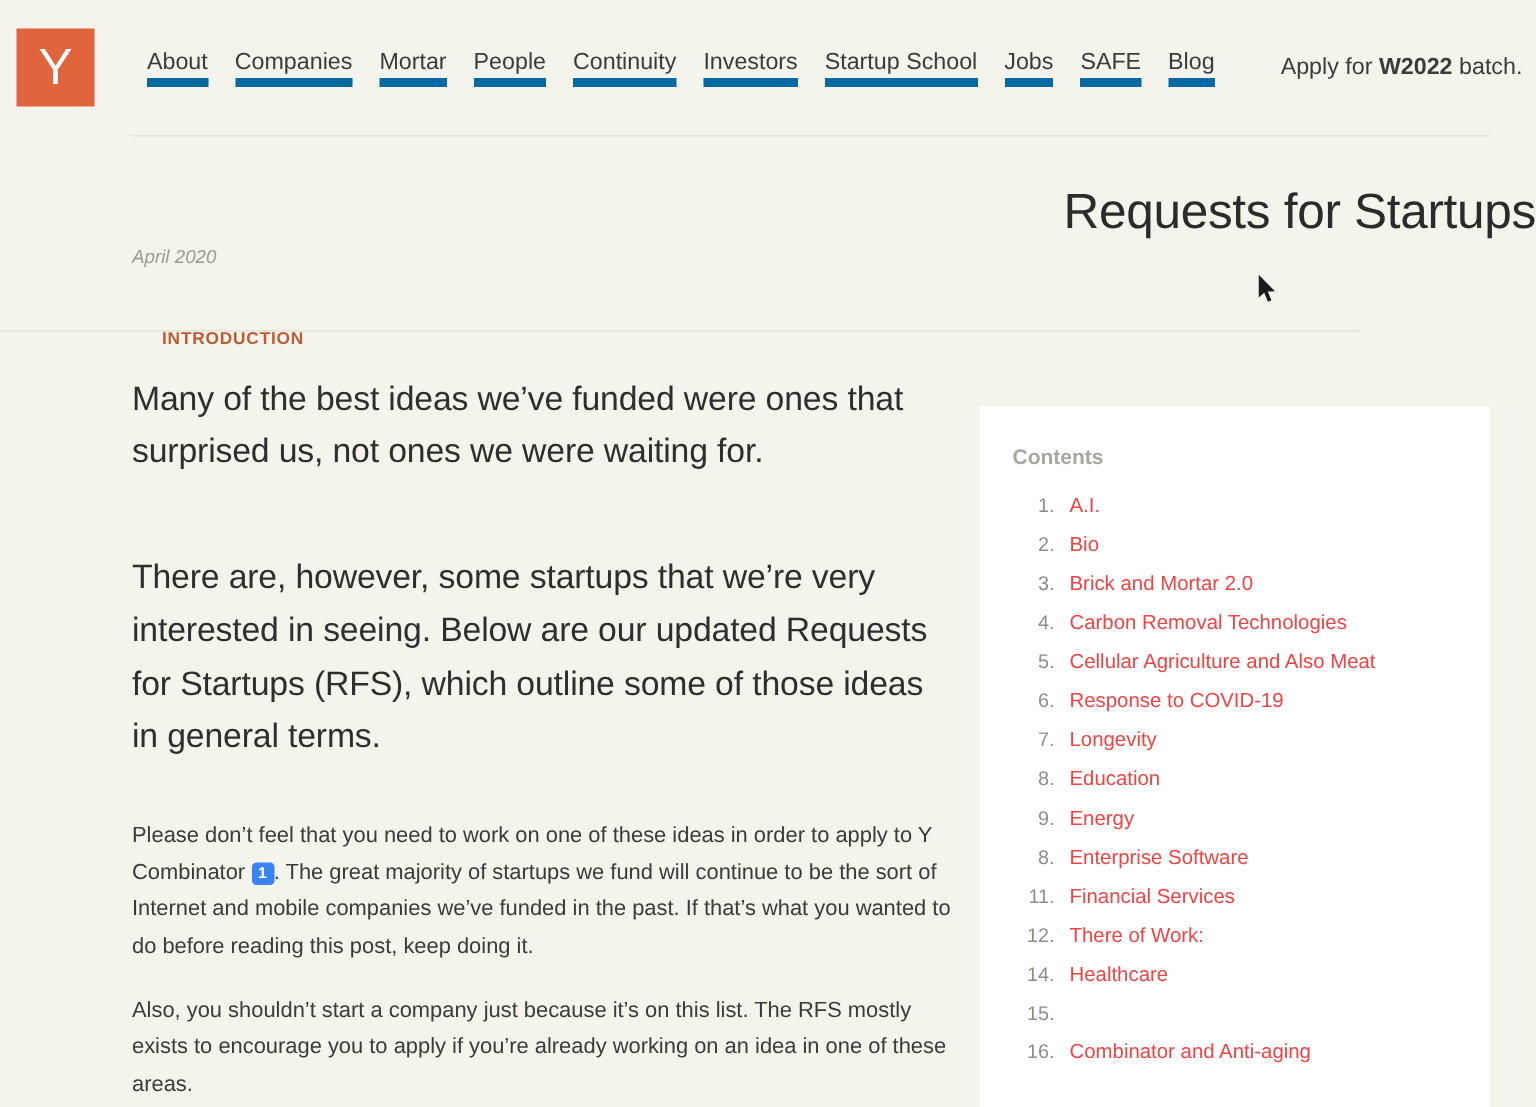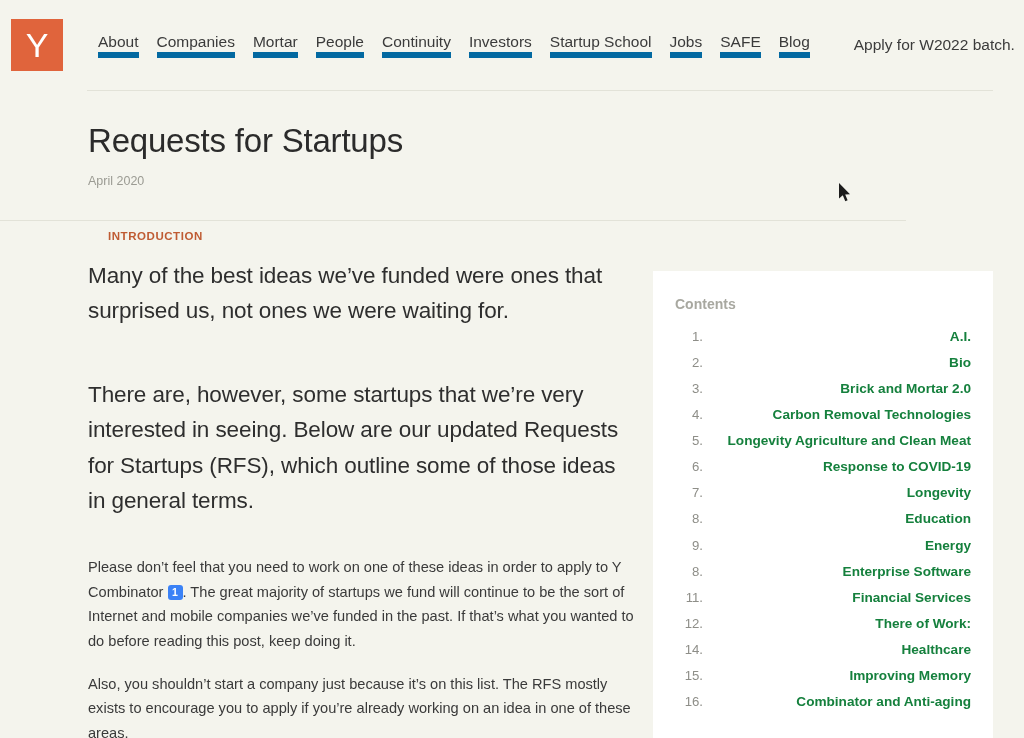--- a/index.html
+++ b/index.html
@@ -63,21 +63,21 @@
     align-items: center;
     margin-left: 44px;
     gap: 16px;
   }
 
   #apply-text {
     font-size: 15.5px;
     color: #3b3b3b;
     white-space: nowrap;
   }
-  #apply-text b { font-weight: 400; text-align: right; }
+  #apply-text b { font-weight: 700; text-align: right; }
 
   
   #header-divider {
     position: absolute;
     left: 87px;
     right: 31px;
     top: 90px;
     height: 1px;
     background: #e2e2d8;
   }
@@ -87,26 +87,28 @@
     padding: 31px 0 0 88px;
     position: relative;
   }
 
   #page-title {
     font-size: 33px;
     font-weight: 400;
     color: #2b2b2b;
     letter-spacing: -0.2px;
     line-height: 1.2;
+    text-align: right;
   }
 
   #page-date {
     font-size: 12.5px;
     color: #9b9b93;
-    margin-top: 13px;
+    margin-top: 3px;
+    font-style: italic;
   }
 
   #title-divider {
     position: absolute;
     left: 0px;
     width: 906px;
     top: 130px;
     height: 1px;
     background: #e2e2d8;
   }
@@ -199,24 +201,23 @@
     color: #8e8e88;
     font-weight: 400;
     width: 28px;
     flex: 0 0 28px;
     text-align: right;
     margin-right: 10px;
     font-size: 13.2px;
   }
 
   .contents-label {
-    color: #15803d;
-    font-weight: 700;
+    color: #ef4444;
+    font-weight: 400;
     flex: 1 1 auto;
-    text-align: right;
   }
 
   
   #mouse-cursor {
     position: absolute;
     left: 839px;
     top: 183px;
     width: 13px;
     height: 19px;
     pointer-events: none;
@@ -282,21 +283,21 @@
     <li class="contents-item">
       <span class="contents-num">3.</span>
       <span class="contents-label">Brick and Mortar 2.0</span>
     </li>
     <li class="contents-item">
       <span class="contents-num">4.</span>
       <span class="contents-label">Carbon Removal Technologies</span>
     </li>
     <li class="contents-item">
       <span class="contents-num">5.</span>
-      <span class="contents-label">Longevity Agriculture and Clean Meat</span>
+      <span class="contents-label">Cellular Agriculture and Also Meat</span>
     </li>
     <li class="contents-item">
       <span class="contents-num">6.</span>
       <span class="contents-label">Response to COVID-19</span>
     </li>
     <li class="contents-item">
       <span class="contents-num">7.</span>
       <span class="contents-label">Longevity</span>
     </li>
     <li class="contents-item">
@@ -318,21 +319,20 @@
     <li class="contents-item">
       <span class="contents-num">12.</span>
       <span class="contents-label">There of Work:</span>
     </li>
     <li class="contents-item">
       <span class="contents-num">14.</span>
       <span class="contents-label">Healthcare</span>
     </li>
     <li class="contents-item">
       <span class="contents-num">15.</span>
-      <span class="contents-label">Improving Memory</span>
     </li>
     <li class="contents-item">
       <span class="contents-num">16.</span>
       <span class="contents-label">Combinator and Anti-aging</span>
     </li>
 
   </ol>
 </aside>
 
 <svg id="mouse-cursor" viewBox="0 0 13 19">

